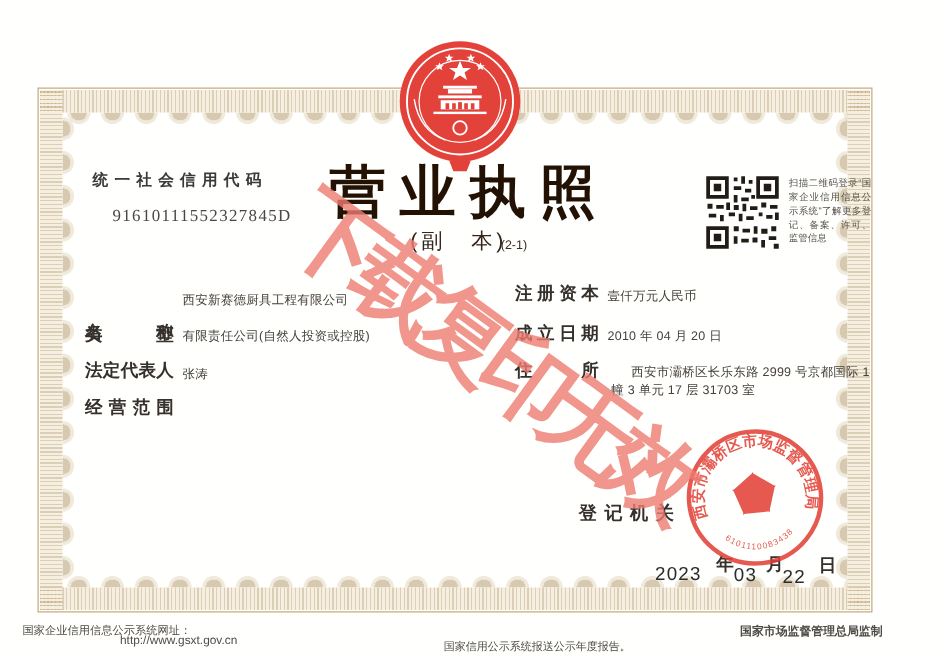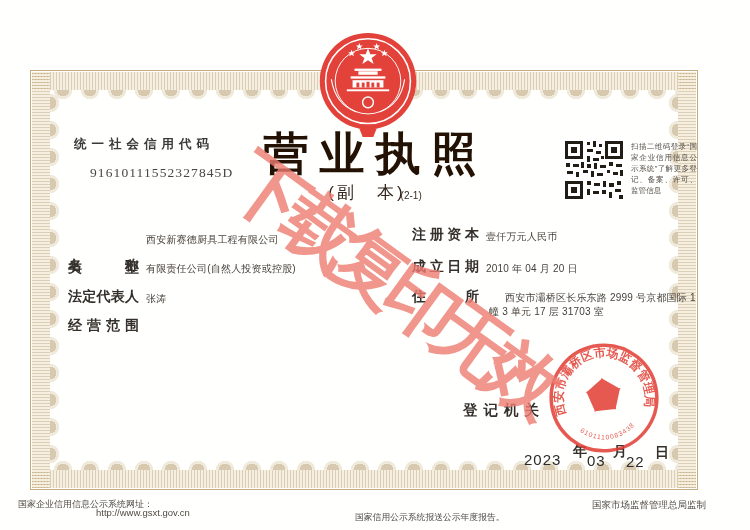--- a/index.html
+++ b/index.html
@@ -69,21 +69,21 @@
   .watermark { position:absolute; left:268px; top:132px; z-index:9; white-space:nowrap;
     font-size:74px; font-weight:700; letter-spacing:-11px; color:#ee7c72; opacity:.8;
     transform:rotate(36deg); transform-origin:0 0; }
 
   
   .foot { position:absolute; color:#4f4b45; z-index:2; white-space:nowrap; }
   .f-site-label { left:18px; top:498px; font-size:9px; }
   .f-site-url { left:96px; top:507px; font-size:9.5px; }
   .f-notice1 { left:355px; top:500px; font-size:8.8px; }
   .f-notice2 { left:355px; top:512px; font-size:8.8px; }
-  .f-producer { left:592px; top:499px; font-size:9.5px; }
+  .f-producer { left:592px; top:499px; font-size:9.5px;font-weight:bold; }
 </style>
 </head>
 <body>
 
 <div class="page">
 
   <div class="frame">
     <div class="outline"></div>
     <div class="band bt"></div>
     <div class="band bb"></div>

